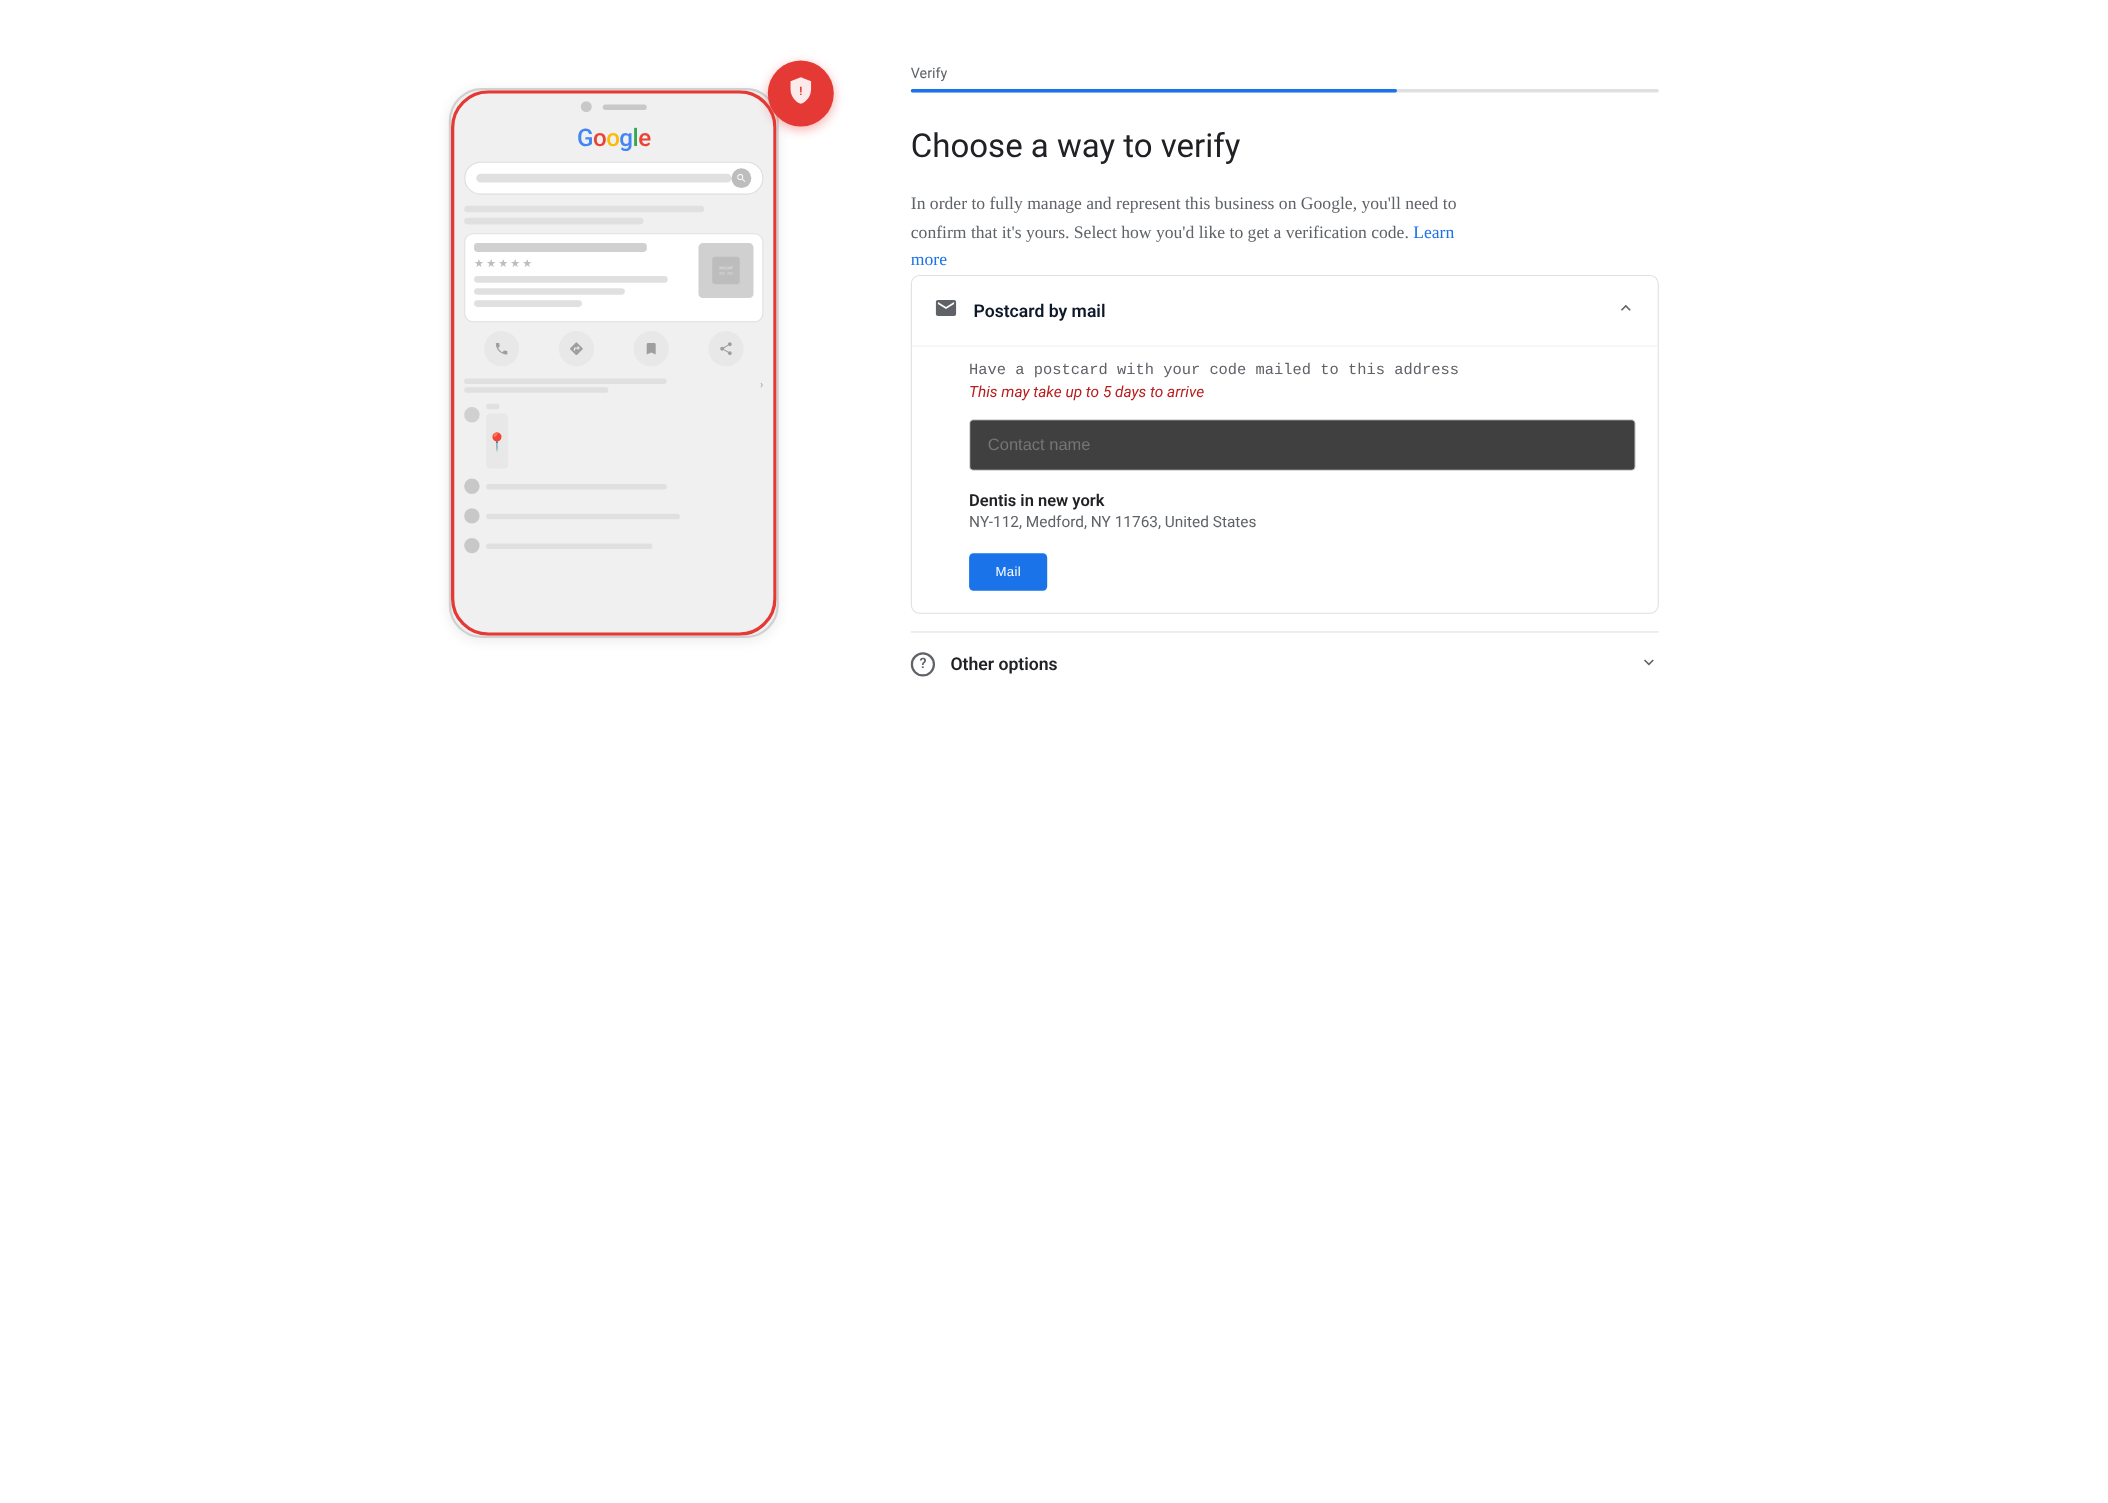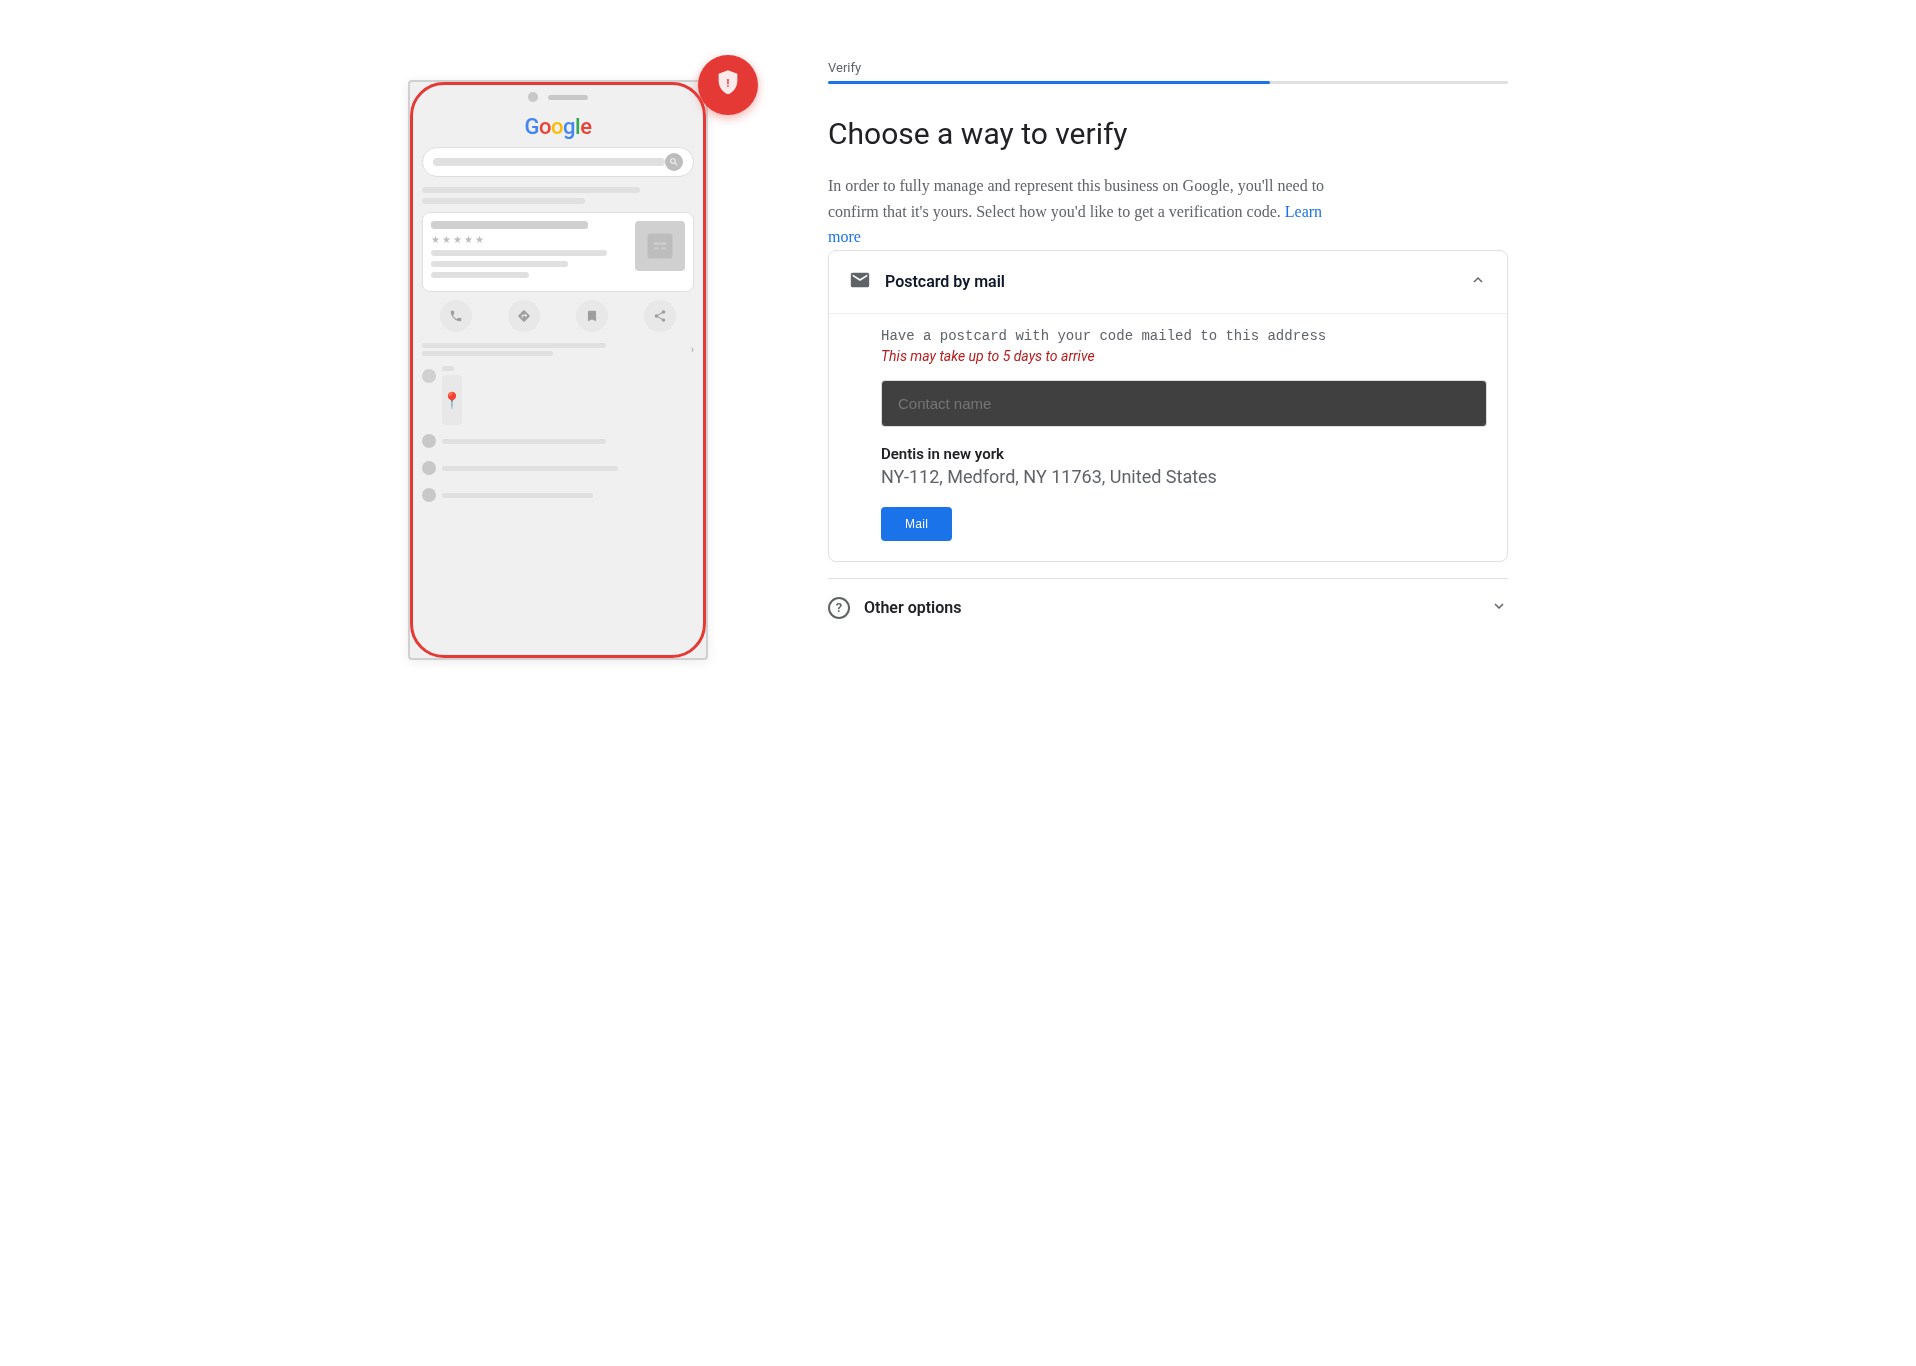--- a/index.html
+++ b/index.html
@@ -26,24 +26,24 @@
 
     
     .phone-section {
       flex: 0 0 340px;
       position: relative;
       padding-top: 20px;
     }
 
     .phone-frame {
       width: 300px;
-      height: 580px;
+      height: 500px;
       background: #f0f0f0;
       border: 2px solid #d0d0d0;
-      border-radius: 4px;
+      border-radius: 30px;
       position: relative;
       overflow: hidden;
       box-shadow: 0 2px 12px rgba(0,0,0,0.08);
     }
 
     .phone-border-red {
       position: absolute;
       top: 0; left: 0; right: 0; bottom: 0;
       border: 3px solid #e53935;
       border-radius: 34px;
@@ -414,21 +414,21 @@
     }
 
     .biz-name {
       font-size: 15px;
       font-weight: 600;
       color: #202124;
       margin-bottom: 3px;
     }
 
     .biz-address {
-      font-size: 18px;
+      font-size: 14px;
       color: #5f6368;
     }
 
     .mail-button {
       background: #1a73e8;
       color: #fff;
       border: none;
       border-radius: 4px;
       padding: 10px 24px;
       font-size: 12px;

